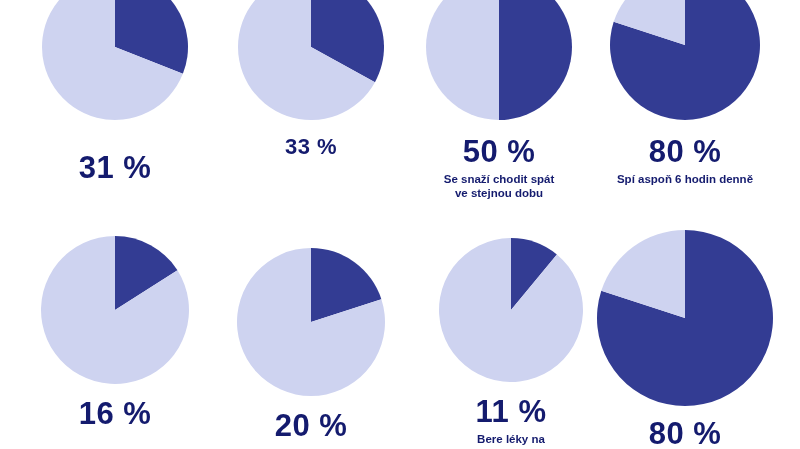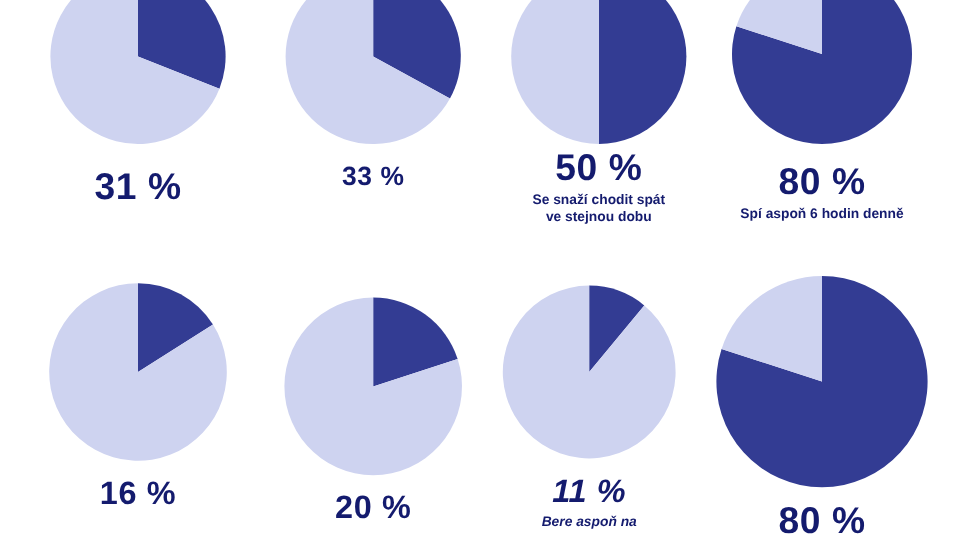--- a/index.html
+++ b/index.html
@@ -61,39 +61,39 @@
   }
 
   
   .row-top .pie-cell { top: 0; }
 
   #cell-0 { left: 0px;   width: 230px; }
   #cell-1 { left: 196px; width: 230px; }
   #cell-2 { left: 384px; width: 230px; }
   #cell-3 { left: 570px; width: 230px; }
 
-  #cell-0 .pct { font-size: 31px; margin-top: 16px; }
+  #cell-0 .pct { font-size: 31px; margin-top: 28px; }
   #cell-1 .pct { font-size: 22px; margin-top: 12px; }
-  #cell-2 .pct { font-size: 31px; }
+  #cell-2 .pct { font-size: 31px; margin-top: 12px; }
   #cell-3 .pct { font-size: 31px; margin-top: 12px; }
 
   #cell-0 .caption,
   #cell-1 .caption,
   #cell-2 .caption,
   #cell-3 .caption { font-size: 11.5px; margin-top: 6px; }
 
   
   #cell-4 { left: 0px;   top: 232px; width: 230px; }
   #cell-5 { left: 196px; top: 244px; width: 230px; }
-  #cell-6 { left: 376px; top: 232px; width: 230px; font-style: italic; }
+  #cell-6 { left: 396px; top: 232px; width: 230px; }
   #cell-7 { left: 570px; top: 225px; width: 230px; }
 
   #cell-4 .pct,
   #cell-5 .pct,
-  #cell-6 .pct { font-size: 27px; margin-top: 10px; }
+  #cell-6 .pct { font-size: 31px; margin-top: 10px; }
   #cell-7 .pct { font-size: 31px; margin-top: 8px; }
 
   #cell-4 .caption,
   #cell-5 .caption,
   #cell-6 .caption,
   #cell-7 .caption { font-size: 11.5px; margin-top: 6px; }
 </style>
 </head>
 <body>
 
@@ -167,21 +167,21 @@
       </div>
 
       <div class="pie-cell" id="cell-6">
         <div class="pie-wrap" style="width: 230px; height: 154px;">
             <svg class="pie-svg" width="230" height="154" viewBox="0 0 230 154">
               <path d="M 115 78 L 115 6 A 72 72 0 0 1 160.89452726190567 22.523046520143176 Z" fill="#333c93"></path>
               <path d="M 115 78 L 160.89452726190567 22.523046520143176 A 72 72 0 1 1 114.99999999999999 6 Z" fill="#ced3f0"></path>
             </svg>
           </div>
         <div class="pct">11 %</div>
-        <div class="caption">Bere aspoň na</div>
+        <div class="caption">Bere léky na</div>
       </div>
 
       <div class="pie-cell" id="cell-7">
         <div class="pie-wrap" style="width: 230px; height: 185px;">
             <svg class="pie-svg" width="230" height="185" viewBox="0 0 230 185">
               <path d="M 115 93 L 115 5 A 88 88 0 1 1 31.30702656602648 65.80650449500465 Z" fill="#333c93"></path>
               <path d="M 115 93 L 31.30702656602648 65.80650449500465 A 88 88 0 0 1 114.99999999999999 5 Z" fill="#ced3f0"></path>
             </svg>
           </div>
         <div class="pct">80 %</div>

